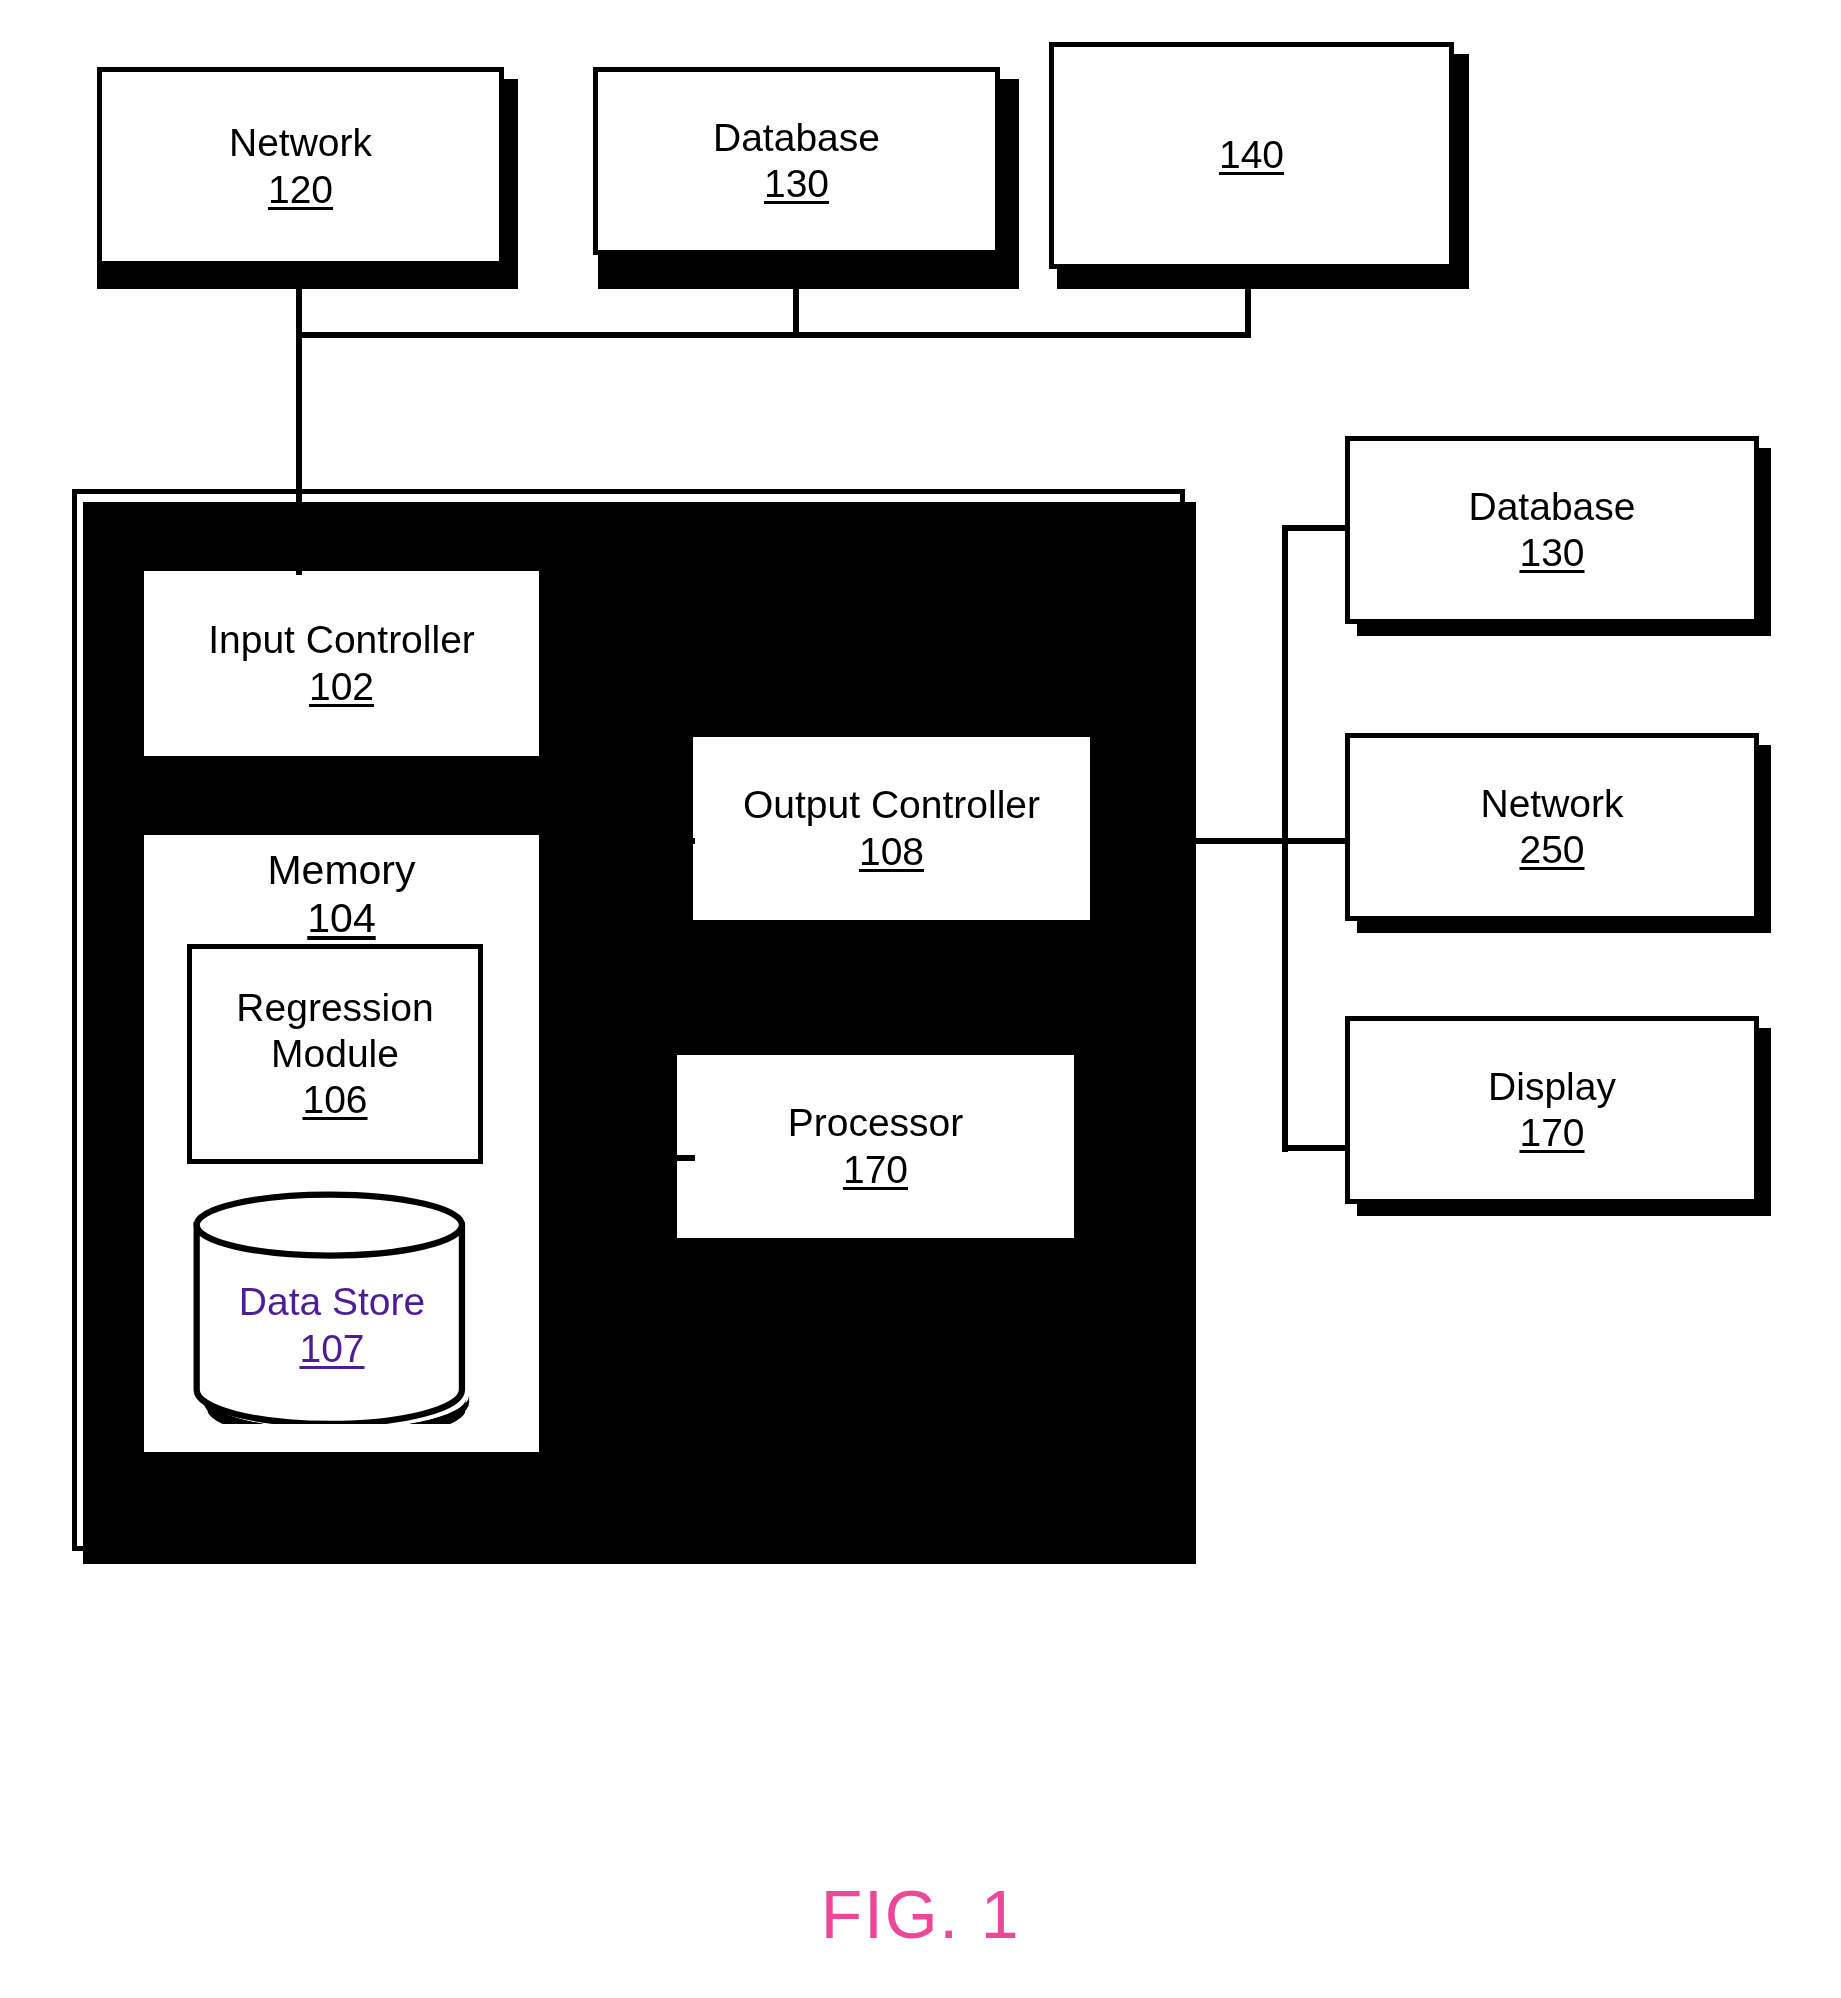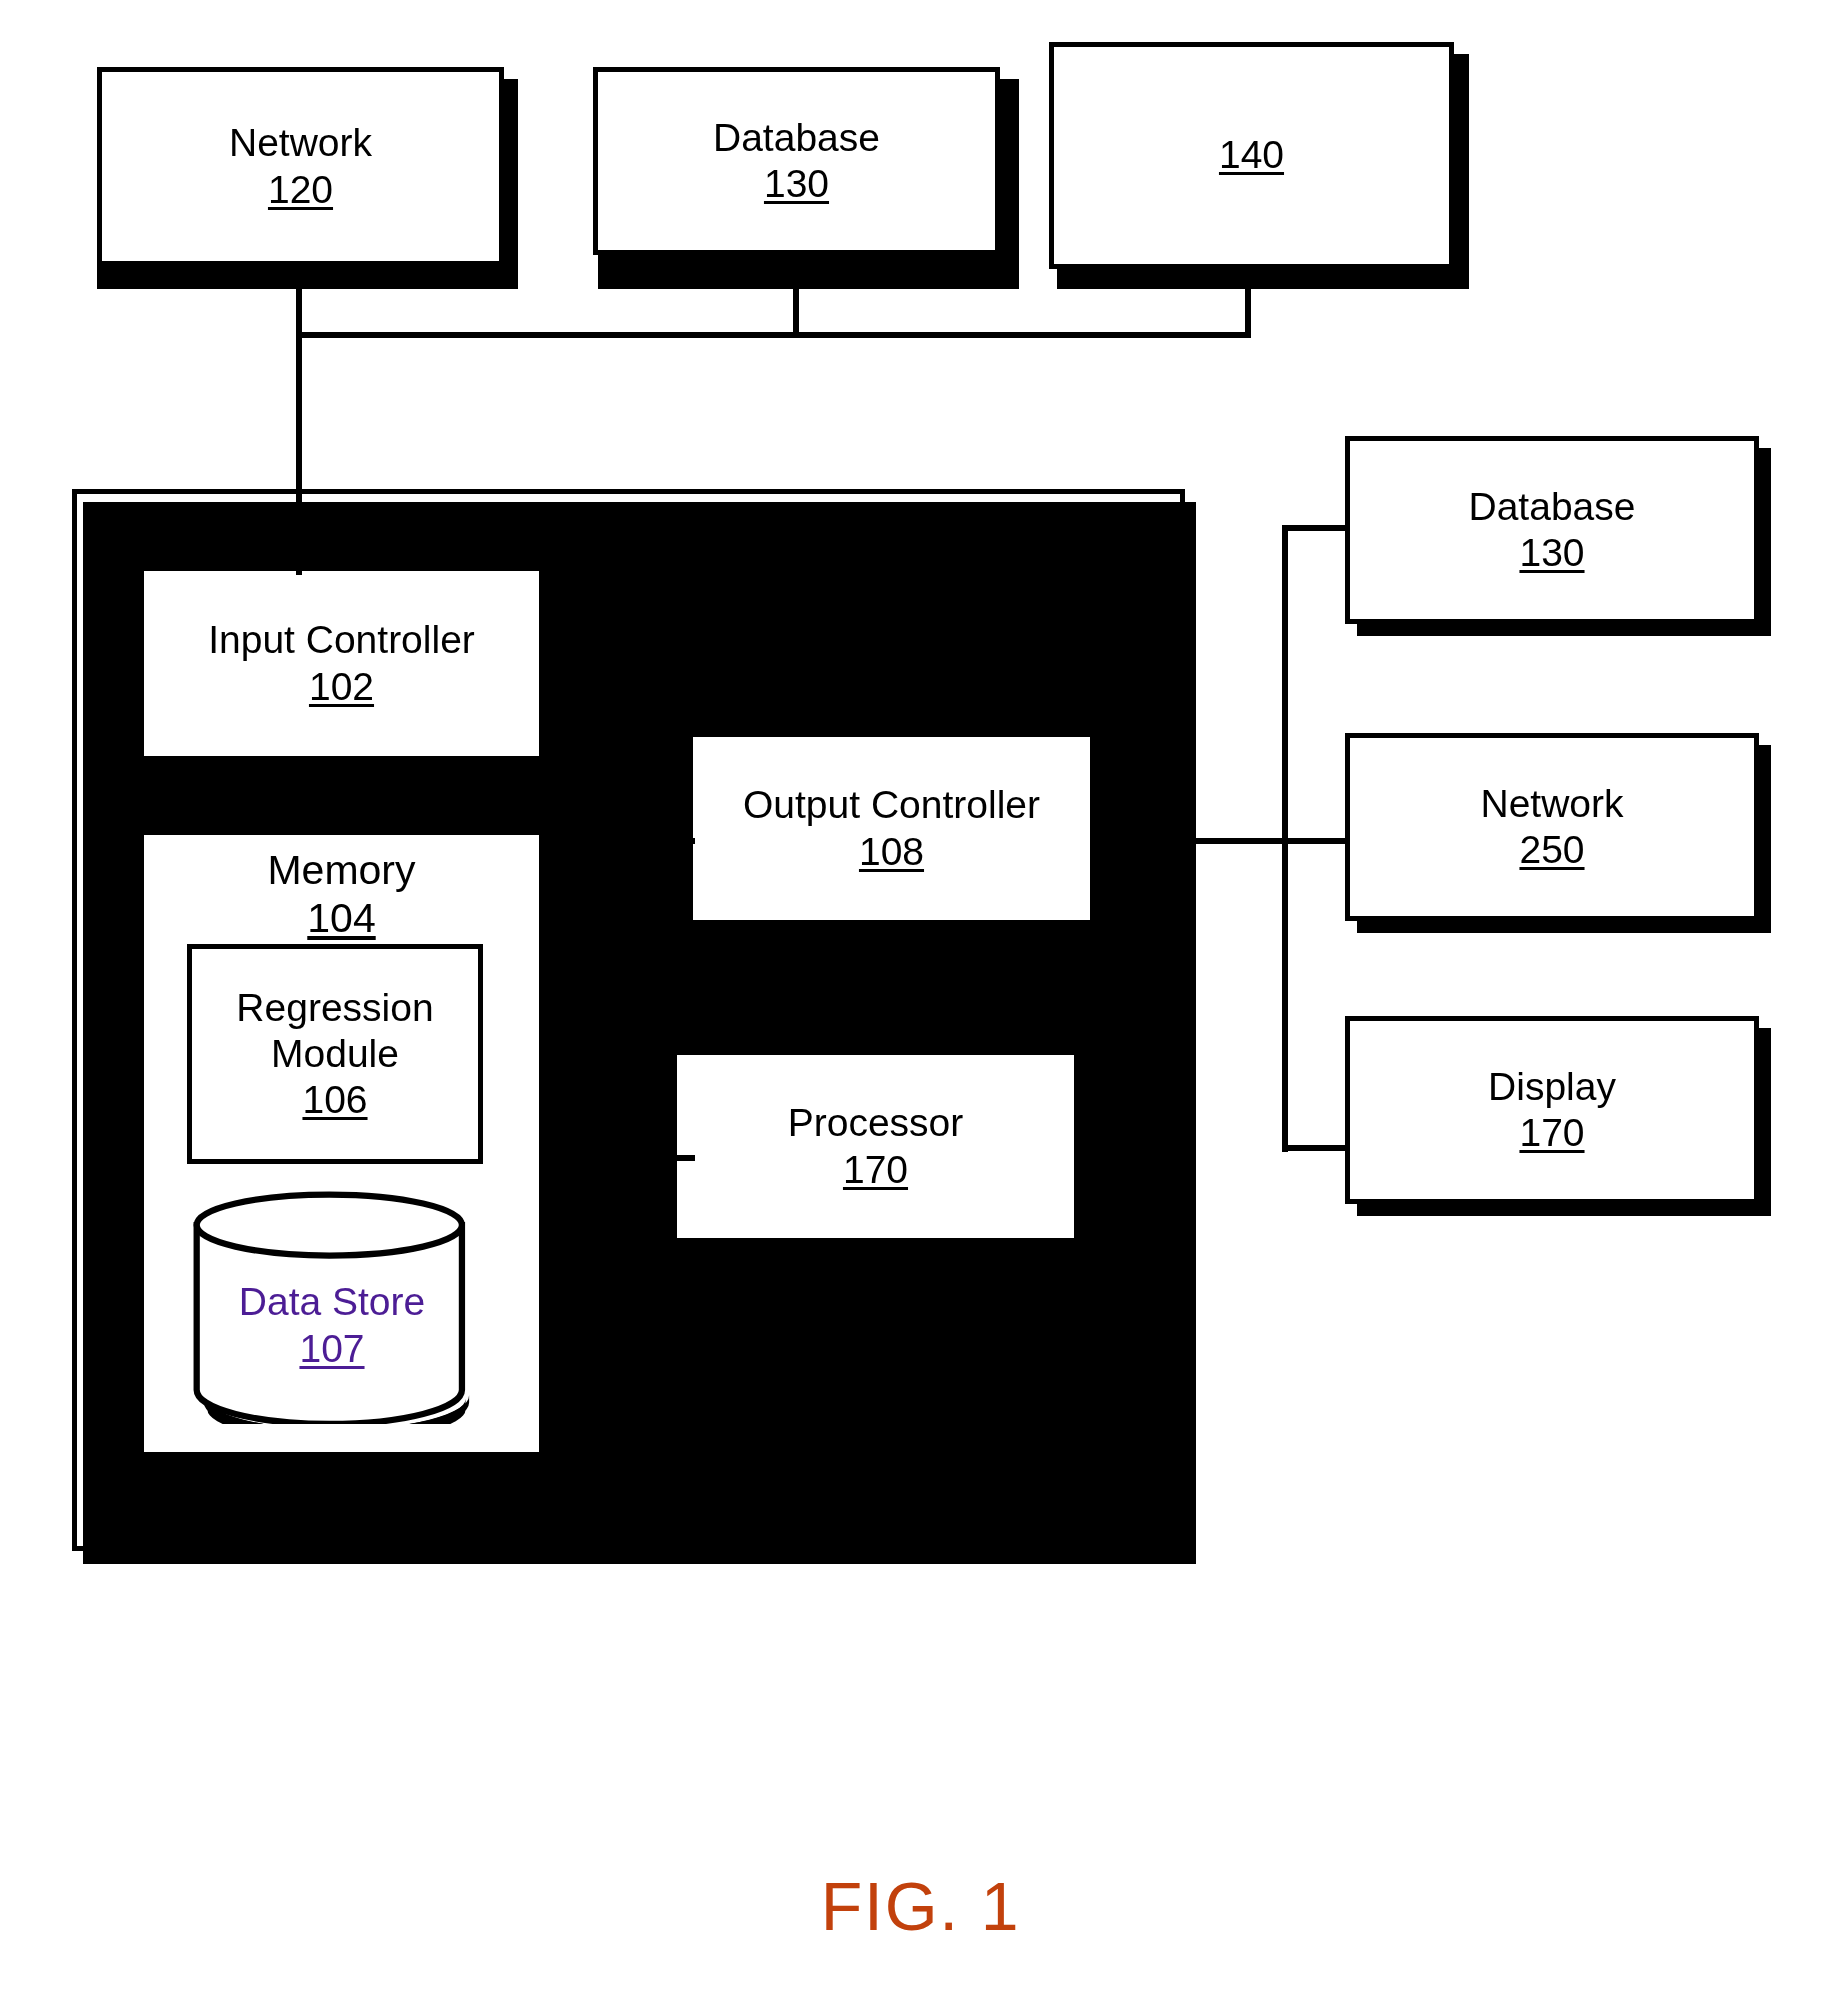--- a/index.html
+++ b/index.html
@@ -84,23 +84,24 @@
     z-index: 6;
   }
   .free-label .ref { display: block; text-decoration: underline; text-underline-offset: 3.6px; }
 
   
   #fig-caption {
     position: absolute;
     left: 0;
     right: 0;
     text-align: center;
-    color: #c2410c;
+    color: #ec4899;
     font-size: 68px;
     letter-spacing: 1.8px;
+    margin-top: 8px;
   }
   .fs-44 { font-size: 39px; }
   .fs-46 { font-size: 41px; }
 </style>
 </head>
 <body>
 
 <div id="figure">
 
   <div class="shadow" style="left:97px; top:79px; width:421px; height:210px;"></div>

